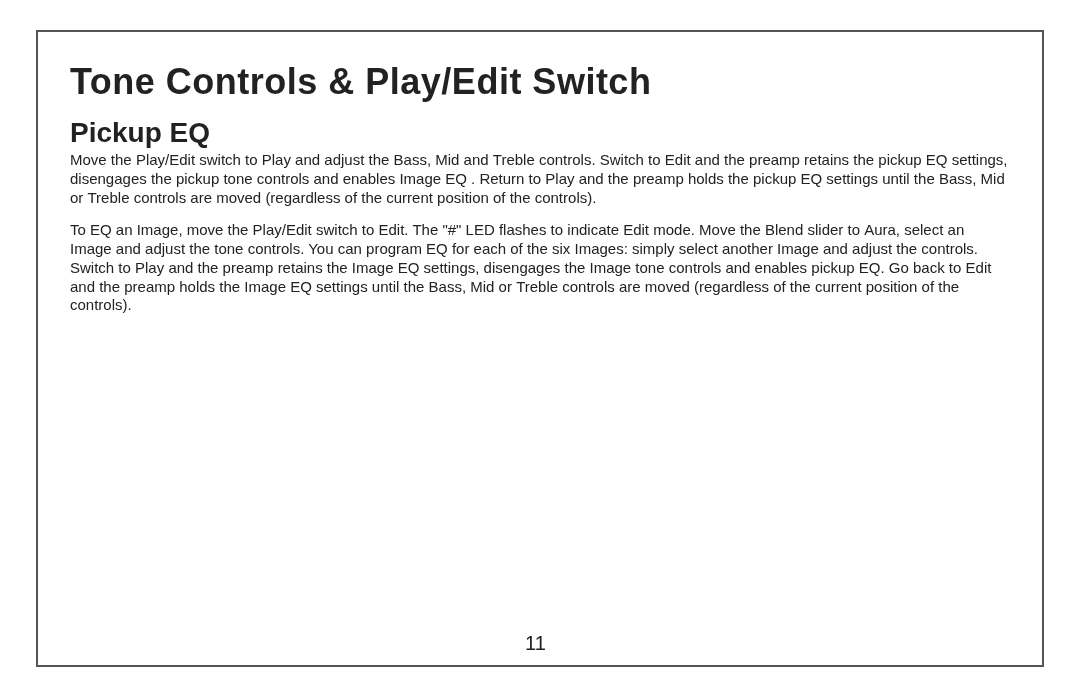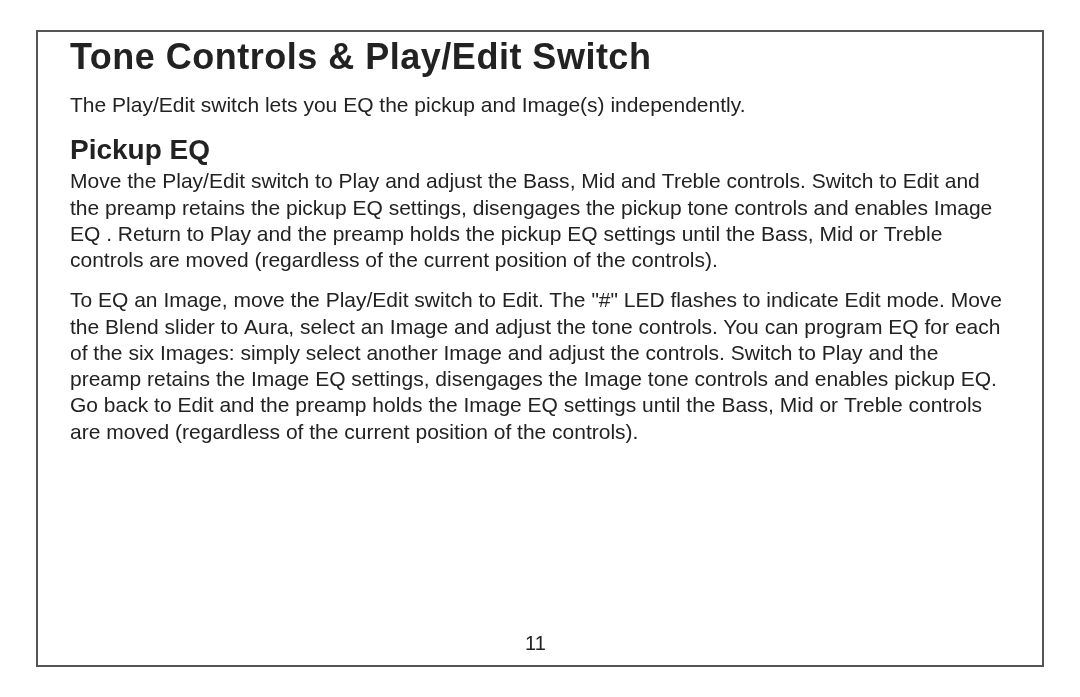--- a/index.html
+++ b/index.html
@@ -8,21 +8,21 @@
     width: 1080px;
     height: 697px;
     background: #ffffff;
     font-family: "Futura", "Century Gothic", "Avenir", "Trebuchet MS", sans-serif;
     color: #222;
   }
   .page {
     box-sizing: border-box;
     border: 2px solid #555;
     margin: 30px 36px;
-    padding: 4px 32px 12px 32px;
+    padding: 29px 32px 12px 32px;
     height: 637px;
     position: relative;
   }
   h1.title {
     font-size: 36px;
     font-weight: 700;
     letter-spacing: 0.5px;
     margin: 0 0 14px 0;
     font-family: "Futura", "Century Gothic", "Avenir", sans-serif;
   }
@@ -31,21 +31,21 @@
     margin: 0 0 16px 0;
     line-height: 1.25;
     font-weight: 300;
   }
   h2.subhead {
     font-size: 28px;
     font-weight: 700;
     margin: 0 0 2px 0;
   }
   p.body {
-    font-size: 21px;
+    font-size: 15px;
     margin: 0 0 14px 0;
     line-height: 1.25;
     font-weight: 300;
   }
   .med {
     font-weight: 500;
   }
   .page-num {
     position: absolute;
     bottom: 10px;
@@ -56,23 +56,20 @@
     font-weight: 300;
   }
 </style>
 </head>
 <body>
 
 <div class="page">
 
   <h1 class="title">Tone Controls &amp; Play/Edit Switch</h1>
 
-  <p class="intro">
-    <span>The </span><span class="med">Play/Edit</span><span> switch lets you EQ the pickup and Image(s) independently.</span>
-  </p>
 
   <h2 class="subhead">Pickup EQ</h2>
   <p class="body">
     <span>Move the </span><span class="med">Play/Edit</span><span> switch to </span><span class="med">Play</span><span> and adjust the </span><span class="med">Bass</span><span>, </span><span class="med">Mid</span><span> and </span><span class="med">Treble</span><span> controls. Switch to </span><span class="med">Edit</span><span> and the preamp retains the pickup EQ settings, disengages the pickup tone controls and enables Image EQ . Return to </span><span class="med">Play</span><span> and the preamp holds the pickup EQ settings until the </span><span class="med">Bass</span><span>, </span><span class="med">Mid</span><span> or </span><span class="med">Treble</span><span> controls are moved (regardless of the current position of the controls).</span>
   </p>
 
   <p class="body">
     <span>To EQ an Image, move the </span><span class="med">Play/Edit</span><span> switch to </span><span class="med">Edit</span><span>. The "#" LED flashes to indicate </span><span class="med">Edit</span><span> mode. Move the </span><span class="med">Blend</span><span> slider to </span><span class="med">Aura</span><span>, select an Image and adjust the tone controls. You can program EQ for each of the six Images: simply select another Image and adjust the controls. Switch to </span><span class="med">Play</span><span> and the preamp retains the Image EQ settings, disengages the Image tone controls and enables pickup EQ. Go back to </span><span class="med">Edit</span><span> and the preamp holds the Image EQ settings until the </span><span class="med">Bass</span><span>, </span><span class="med">Mid</span><span> or </span><span class="med">Treble</span><span> controls are moved (regardless of the current position of the controls).</span>
   </p>
 

